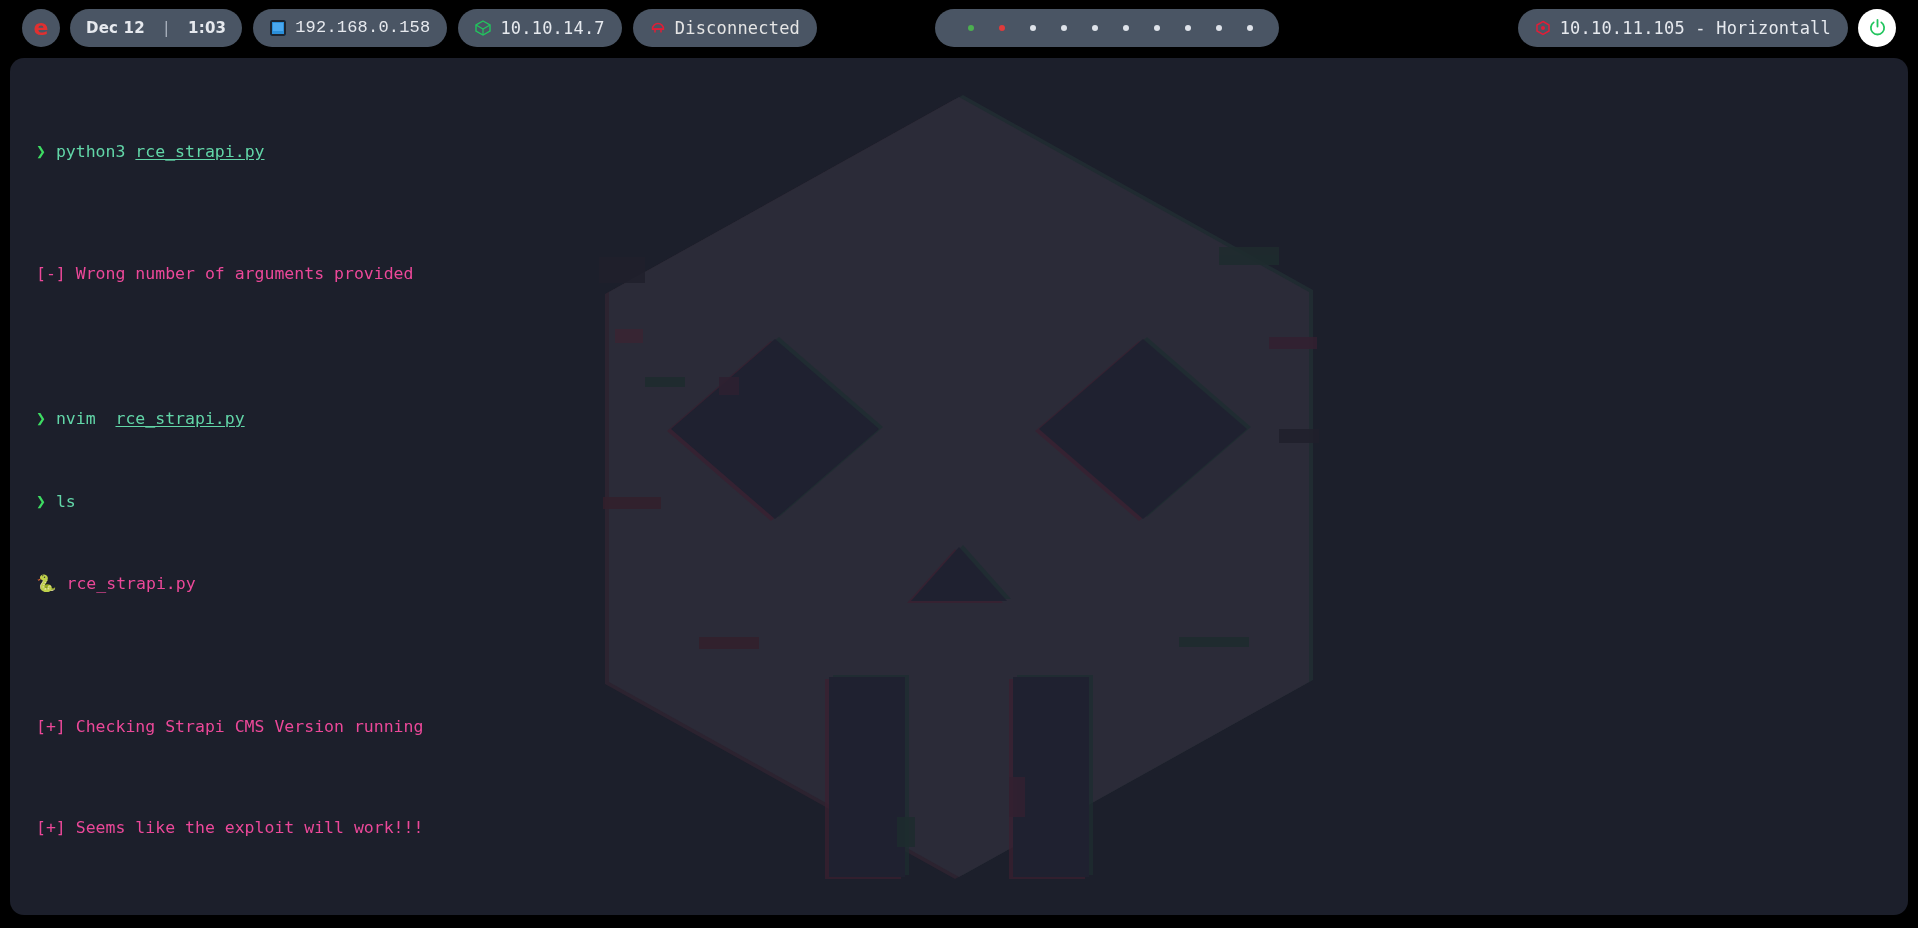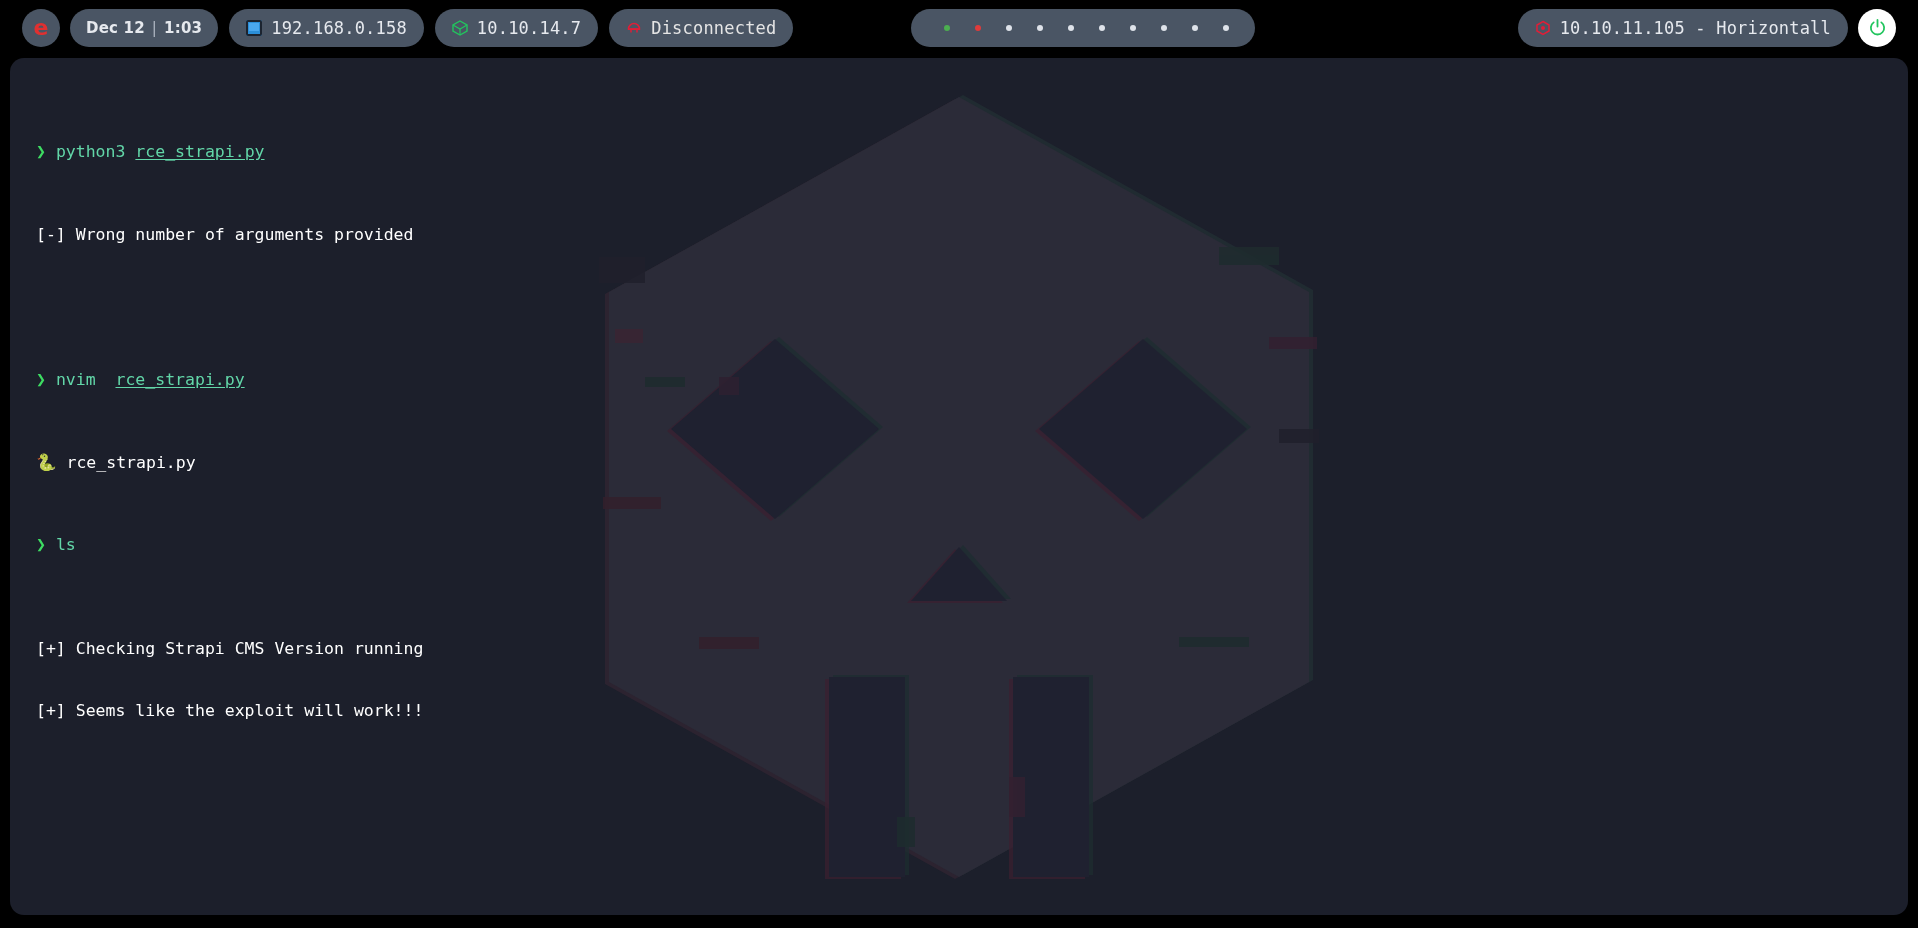--- a/index.html
+++ b/index.html
@@ -52,26 +52,26 @@
     font-size: 22px;
     font-weight: 700;
     line-height: 1;
   }
 
   #clock-pill {
     margin-left: 10px;
     font-family: "DejaVu Sans", sans-serif;
     font-weight: 700;
     font-size: 15px;
-    gap: 7px;
+    gap: 19px;
     padding: 0 16px;
   }
   #clock-sep { color: #aeb6c2; font-weight: 400; }
 
-  #lan-pill   { margin-left: 11px; }
+  #lan-pill   { margin-left: 11px; font-family: Liberation Mono, monospace; }
   #vpn-pill   { margin-left: 11px; }
   #status-pill{ margin-left: 11px; }
   #workspace-pill {
     margin-left: 118px;
     width: 344px;
     justify-content: flex-end;
     gap: 0;
     padding: 0 26px 0 0;
   }
 
@@ -162,21 +162,21 @@
     word-break: break-all;
     letter-spacing: 0px;
   }
 
   .tline { min-height: 20.7px; white-space: pre-wrap; word-break: break-all; }
   .blank { min-height: 20.7px; }
 
   .prompt-arrow { color: #3ddc62; }
   .cmd        { color: #62d6a8; }
   .file-link  { color: #62d6a8; text-decoration: underline; text-underline-offset: 2px; }
-  .plain      { color: #ffffff; }
+  .plain      { color: #ec4899; margin-top: 39px; }
   .py-icon    { color: #3ddc84; }
 </style>
 </head>
 <body>
 
 <div id="topbar">
 
   <div class="pill" id="launcher-pill">
     <span id="launcher-icon">e</span>
   </div>
@@ -306,23 +306,23 @@
 
   <div id="terminal-content">
 
     <div class="tline"><span class="prompt-arrow">❯</span> <span class="cmd">python3 </span><span class="file-link">rce_strapi.py</span></div>
 
     <div class="tline plain">[-] Wrong number of arguments provided</div>
     <div class="tline blank"> </div>
 
     <div class="tline"><span class="prompt-arrow">❯</span> <span class="cmd">nvim  </span><span class="file-link">rce_strapi.py</span></div>
 
+    <div class="tline"><span class="prompt-arrow">❯</span> <span class="cmd">ls</span></div>
+
     <div class="tline"><span class="py-icon">🐍</span> <span class="plain">rce_strapi.py</span></div>
-
-    <div class="tline"><span class="prompt-arrow">❯</span> <span class="cmd">ls</span></div>
 
 
     <div class="tline plain">[+] Checking Strapi CMS Version running</div>
     <div class="tline plain">[+] Seems like the exploit will work!!!</div>
 
     
     
 
     
     

